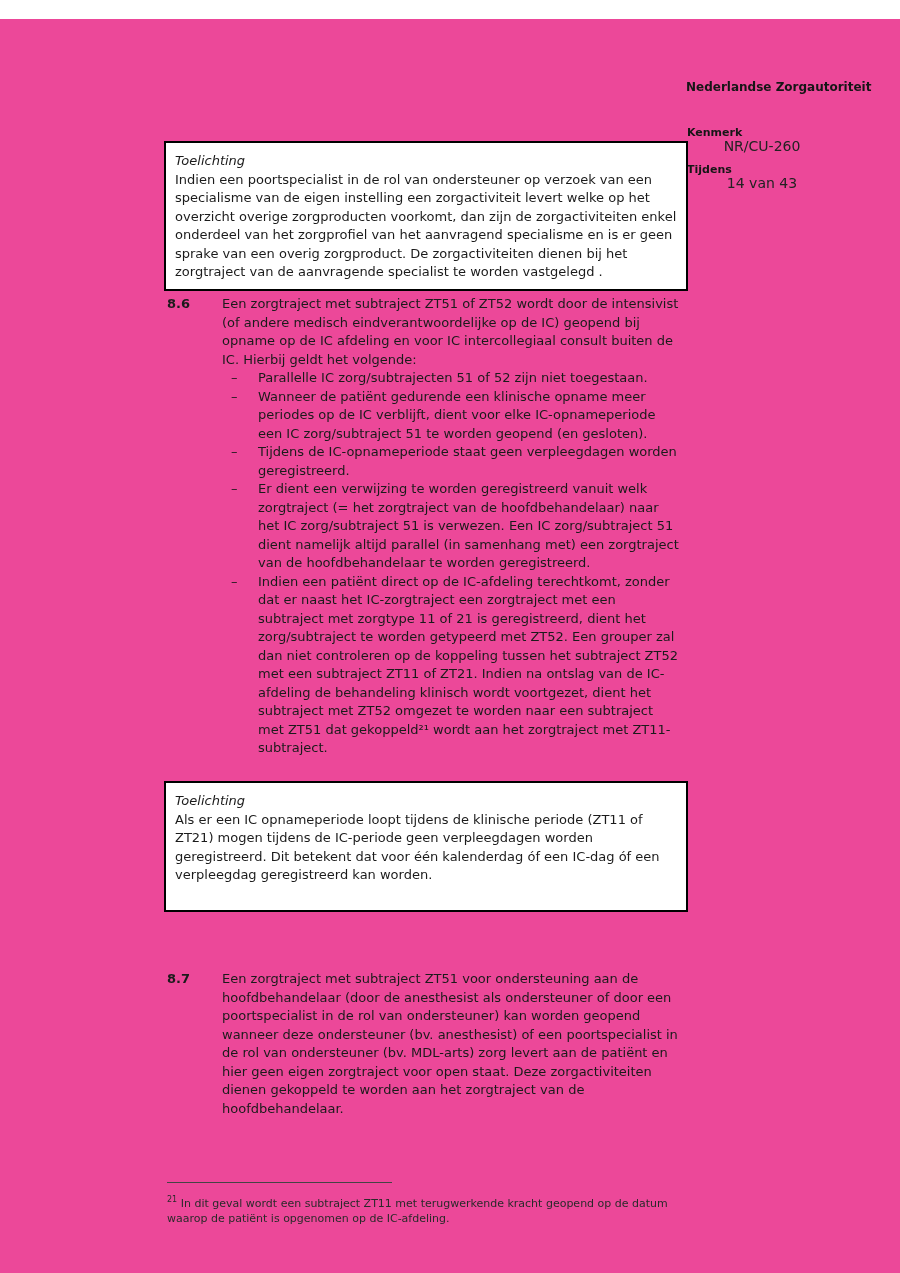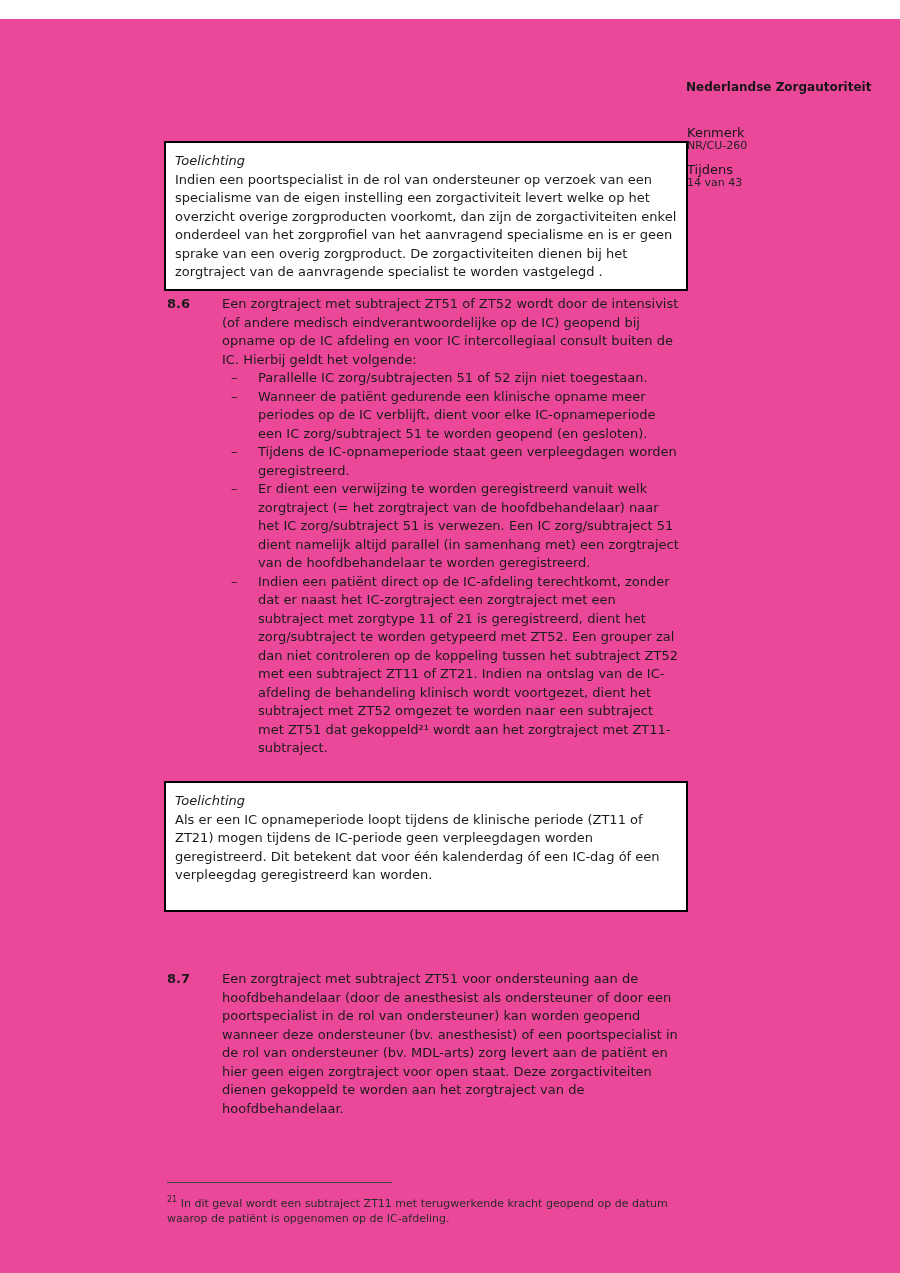--- a/index.html
+++ b/index.html
@@ -13,22 +13,22 @@
     overflow:hidden;
     margin-top:19px;
   }
   
   .brand {
     position:absolute; left:686px; top:61px;
     font-size:12px; font-weight:bold; color:#161616;
     white-space:nowrap;
   }
   .meta { position:absolute; left:687px; top:108px; width:150px; }
-  .meta .label { font-size:13px; font-weight:normal; color:#161616; line-height:12px; }
-  .meta .value { font-size:11px; color:#222; line-height:14px; margin-bottom:11px; }
+  .meta .label { font-size:11px; font-weight:bold; color:#161616; line-height:12px; }
+  .meta .value { font-size:14px; color:#222; line-height:14px; margin-bottom:11px;text-align:center; }
   
   .tbox {
     position:absolute; left:164px; width:524px;
     border:2px solid #000000;
     box-sizing:border-box;
     padding:9px 8px 7px 9px;
     font-size:13px; line-height:18.5px; color:#1b1b1b;
     background:#ffffff;
   }
   .tbox .tbox-title { font-style:italic; }

